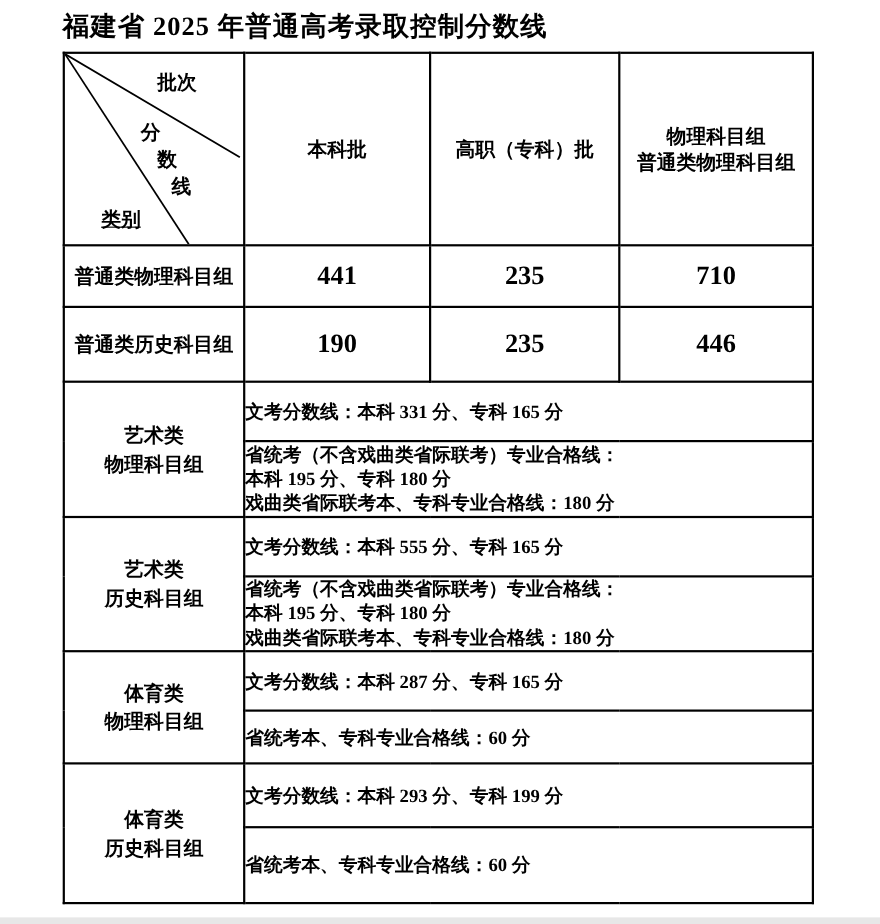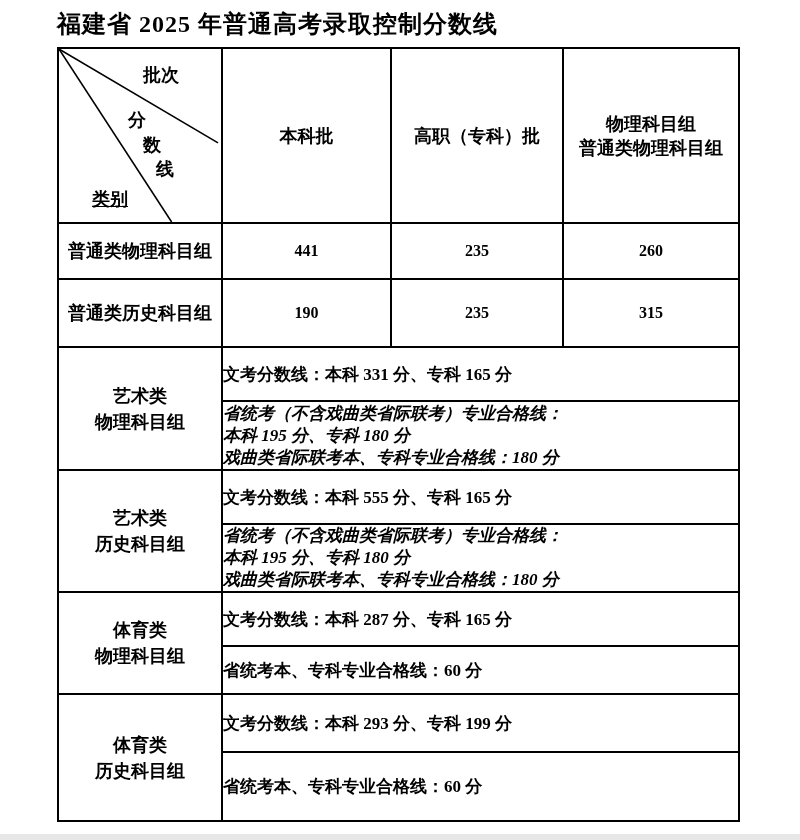--- a/index.html
+++ b/index.html
@@ -40,23 +40,23 @@
   .corner-cell { position: relative; }
   .corner-cell svg { position: absolute; left: 0; top: 0; width: 100%; height: 100%; display: block; }
   .corner-label { position: absolute; font-size: 18px; line-height: 20px; white-space: nowrap; }
   .lbl-batch { left: 84px; top: 16px; }
   .lbl-sl-0 { left: 69px; top: 61px; }
   .lbl-sl-1 { left: 84px; top: 86px; }
   .lbl-sl-2 { left: 97px; top: 110px; }
   .lbl-category { left: 33px; top: 140px; text-decoration: underline; }
   .col-head { text-align: center; font-size: 18px; line-height: 24px; }
   .cat { text-align: center; font-size: 18px; line-height: 26px; }
-  .num { text-align: center; font-size: 16px; }
+  .num { text-align: center; font-size: 24px; }
   .detail { font-size: 17px; padding-left: 9px; padding-right: 6px; }
-  .detail-multi { font-size: 17px; padding: 2px 6px 2px 9px; line-height: 22px; font-style: italic; }
+  .detail-multi { font-size: 17px; padding: 2px 6px 2px 9px; line-height: 22px; }
   .bottom-strip {
     position: absolute;
     left: 0;
     bottom: 0;
     width: 800px;
     height: 6px;
     background: #e7e7e7;
   }
 </style>
 </head>
@@ -92,27 +92,27 @@
       <td class="col-head">
         <div>物理科目组</div>
         <div>普通类物理科目组</div>
       </td>
     </tr>
 
     <tr style="height:56px">
       <td class="cat">普通类物理科目组</td>
       <td class="num">441</td>
       <td class="num">235</td>
-      <td class="num">260</td>
+      <td class="num">710</td>
     </tr>
     <tr style="height:68px">
       <td class="cat">普通类历史科目组</td>
       <td class="num">190</td>
       <td class="num">235</td>
-      <td class="num">315</td>
+      <td class="num">446</td>
     </tr>
 
     <tr style="height:54px">
       <td class="cat" rowspan="2">
         <div>艺术类</div>
         <div>物理科目组</div>
       </td>
       <td class="detail" colspan="3">文考分数线：本科 331 分、专科 165 分</td>
     </tr>
     <tr style="height:69px">

